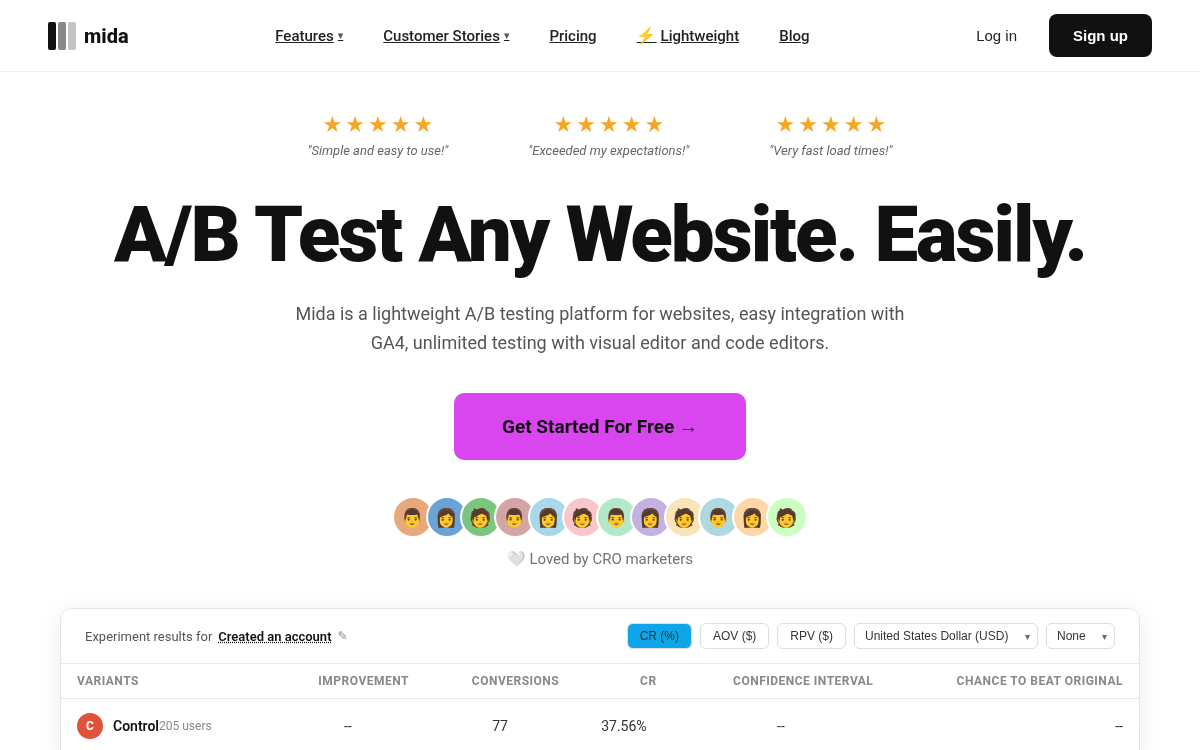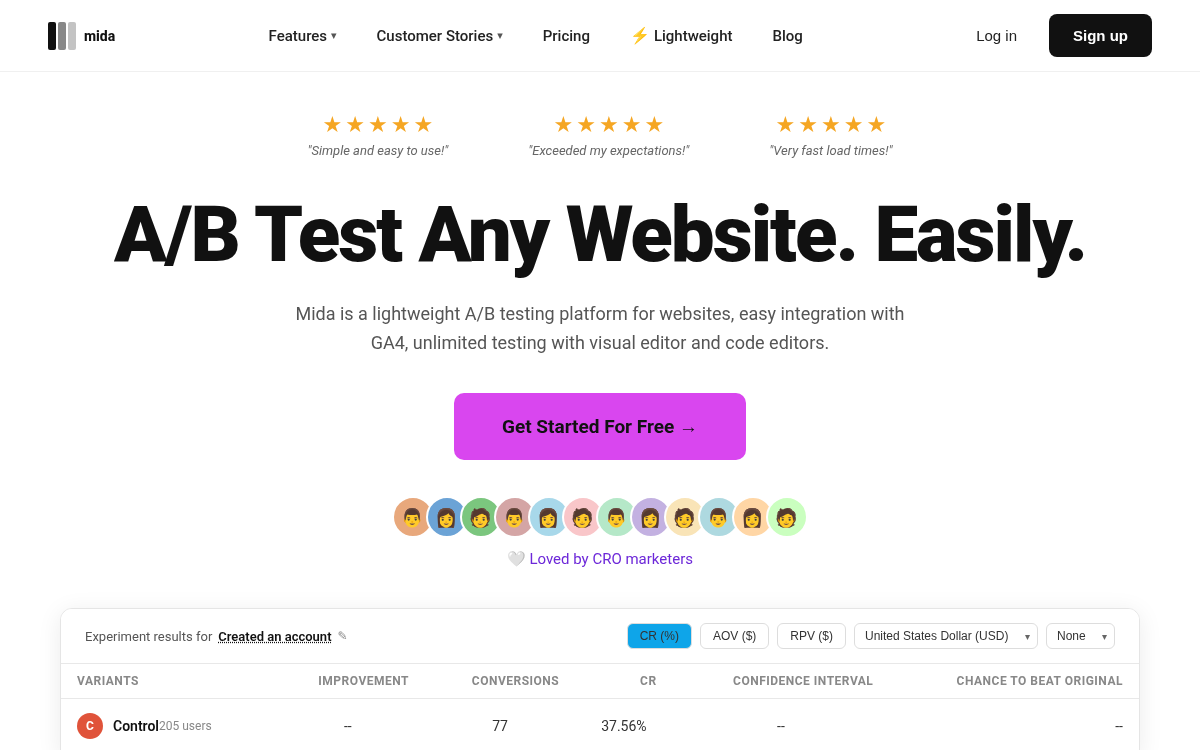--- a/index.html
+++ b/index.html
@@ -1,23 +1,23 @@
 <!DOCTYPE html>
 <html><head>
   <meta charset="utf-8">
   <style>
     * { margin: 0; padding: 0; box-sizing: border-box; }
     body { font-family: -apple-system, BlinkMacSystemFont, 'Segoe UI', Roboto, sans-serif; background: #fff; width: 1200px; overflow-x: hidden; }
 
     
     .nav { display: flex; align-items: center; justify-content: space-between; padding: 0 48px; height: 72px; border-bottom: 1px solid #f0f0f0; }
-    .nav-logo { display: flex; align-items: center; gap: 8px; font-size: 14px; font-weight: 800; color: #111; text-decoration: none; }
+    .nav-logo { display: flex; align-items: center; gap: 8px; font-size: 20px; font-weight: 800; color: #111; text-decoration: none; }
     .nav-logo-icon { width: 28px; height: 28px; }
     .nav-links { display: flex; align-items: center; gap: 8px; }
-    .nav-link { display: flex; align-items: center; gap: 4px; padding: 8px 16px; font-size: 15px; color: #222; cursor: pointer; border-radius: 6px; font-weight: 500; }
+    .nav-link { display: flex; align-items: center; gap: 4px; padding: 8px 16px; font-size: 15px; color: #222; cursor: pointer; border-radius: 6px; font-weight: 500; text-decoration: underline; }
     .nav-link .chevron { font-size: 11px; color: #555; }
     .nav-link .lightning { font-size: 16px; }
     .nav-right { display: flex; align-items: center; gap: 12px; }
     .login-btn { padding: 8px 20px; font-size: 15px; color: #222; background: none; border: none; cursor: pointer; font-weight: 500; }
     .signup-btn { padding: 13px 24px; font-size: 15px; color: #fff; background: #111; border: none; border-radius: 8px; cursor: pointer; font-weight: 600; }
 
     
     .hero { text-align: center; padding: 40px 48px 0; }
 
     
@@ -31,21 +31,21 @@
     .headline { font-size: 78px; font-weight: 900; color: #111; line-height: 1.05; letter-spacing: -2px; margin-bottom: 24px; }
     .subheadline { font-size: 18px; color: #555; line-height: 1.6; max-width: 640px; margin: 0 auto 36px; }
 
     
     .cta-btn { display: inline-flex; align-items: center; gap: 10px; background: #d946ef; color: #111; font-size: 19px; font-weight: 700; padding: 22px 48px; border-radius: 10px; border: none; cursor: pointer; text-decoration: none; margin-bottom: 36px; }
 
     
     .avatars-row { display: flex; align-items: center; justify-content: center; margin-bottom: 12px; }
     .avatar-circle { width: 42px; height: 42px; border-radius: 50%; border: 2px solid #fff; margin-left: -8px; overflow: hidden; display: flex; align-items: center; justify-content: center; font-size: 18px; }
     .avatar-circle:first-child { margin-left: 0; }
-    .loved-text { font-size: 15px; color: #6d28d9; margin-bottom: 40px; }
+    .loved-text { font-size: 15px; color: #737373; margin-bottom: 40px; }
 
     
     .dashboard-card { background: #fff; border: 1px solid #e5e5e5; border-radius: 12px 12px 0 0; margin: 0 60px; overflow: hidden; box-shadow: 0 4px 24px rgba(0,0,0,0.08); }
     .card-header { display: flex; align-items: center; justify-content: space-between; padding: 14px 24px; border-bottom: 1px solid #e8e8e8; background: #fff; }
     .card-header-left { display: flex; align-items: center; gap: 6px; font-size: 13px; color: #555; }
     .card-header-left strong { color: #111; font-weight: 600; text-decoration: underline; text-decoration-style: dotted; }
     .card-header-left .edit-icon { color: #888; font-size: 12px; }
     .card-header-right { display: flex; align-items: center; gap: 8px; }
     .tag-btn { padding: 5px 12px; font-size: 12px; border: 1px solid #ddd; border-radius: 6px; background: #fff; color: #333; cursor: pointer; font-weight: 500; }
     .tag-btn.active { background: #0ea5e9; }

